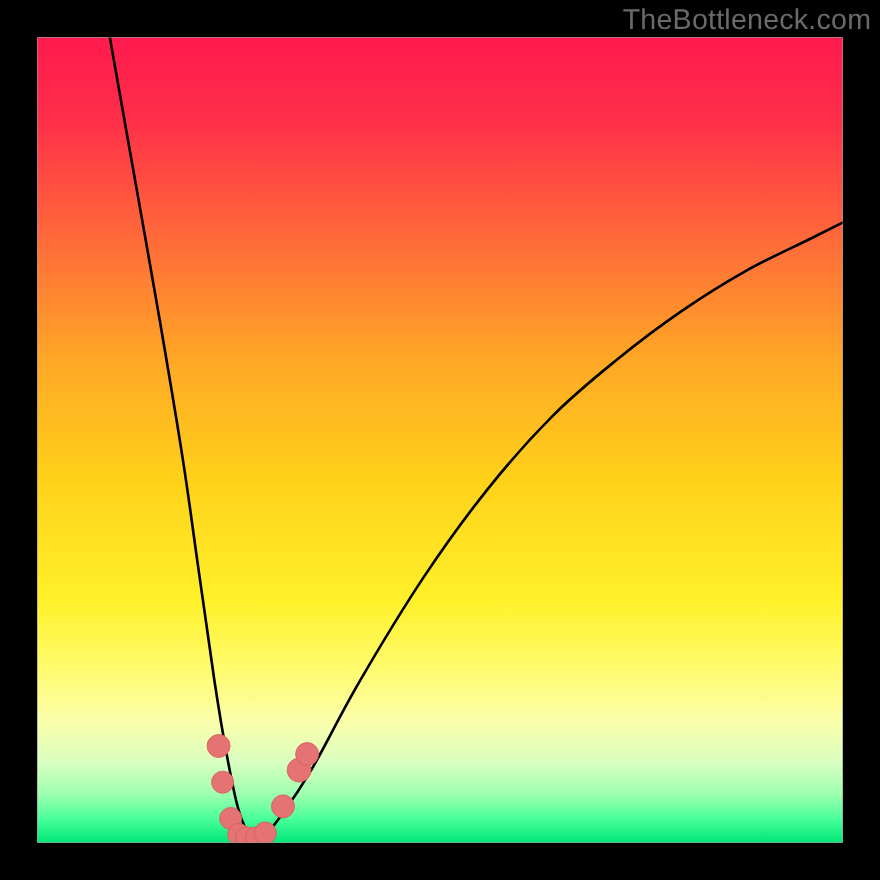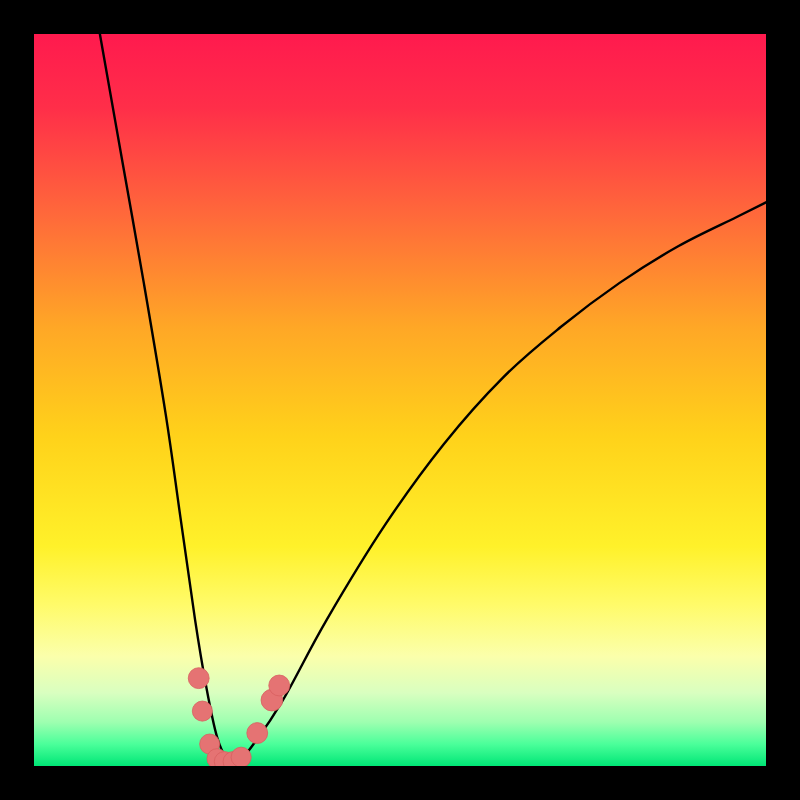--- a/index.html
+++ b/index.html
@@ -65,13 +65,14 @@
         <circle cx="175.68" cy="710.04" r="10.039000000000001" fill="#e57373" stroke="#d85f5f" stroke-width="0.8"></circle>
         <circle cx="183" cy="724.68" r="10.039000000000001" fill="#e57373" stroke="#d85f5f" stroke-width="0.8"></circle>
         <circle cx="190.32" cy="727.608" r="10.039000000000001" fill="#e57373" stroke="#d85f5f" stroke-width="0.8"></circle>
         <circle cx="199.104" cy="727.608" r="10.039000000000001" fill="#e57373" stroke="#d85f5f" stroke-width="0.8"></circle>
         <circle cx="207.15600000000003" cy="723.216" r="10.039000000000001" fill="#e57373" stroke="#d85f5f" stroke-width="0.8"></circle>
         <circle cx="223.26" cy="699.06" r="10.441600000000001" fill="#e57373" stroke="#d85f5f" stroke-width="0.8"></circle>
         <circle cx="237.9" cy="666.12" r="10.8442" fill="#e57373" stroke="#d85f5f" stroke-width="0.8"></circle>
         <circle cx="245.22000000000003" cy="651.48" r="10.441600000000001" fill="#e57373" stroke="#d85f5f" stroke-width="0.8"></circle>
       </svg>
   </div>
+  <div class="watermark">TheBottleneck.com</div>
 </div>
 
 </body></html>

